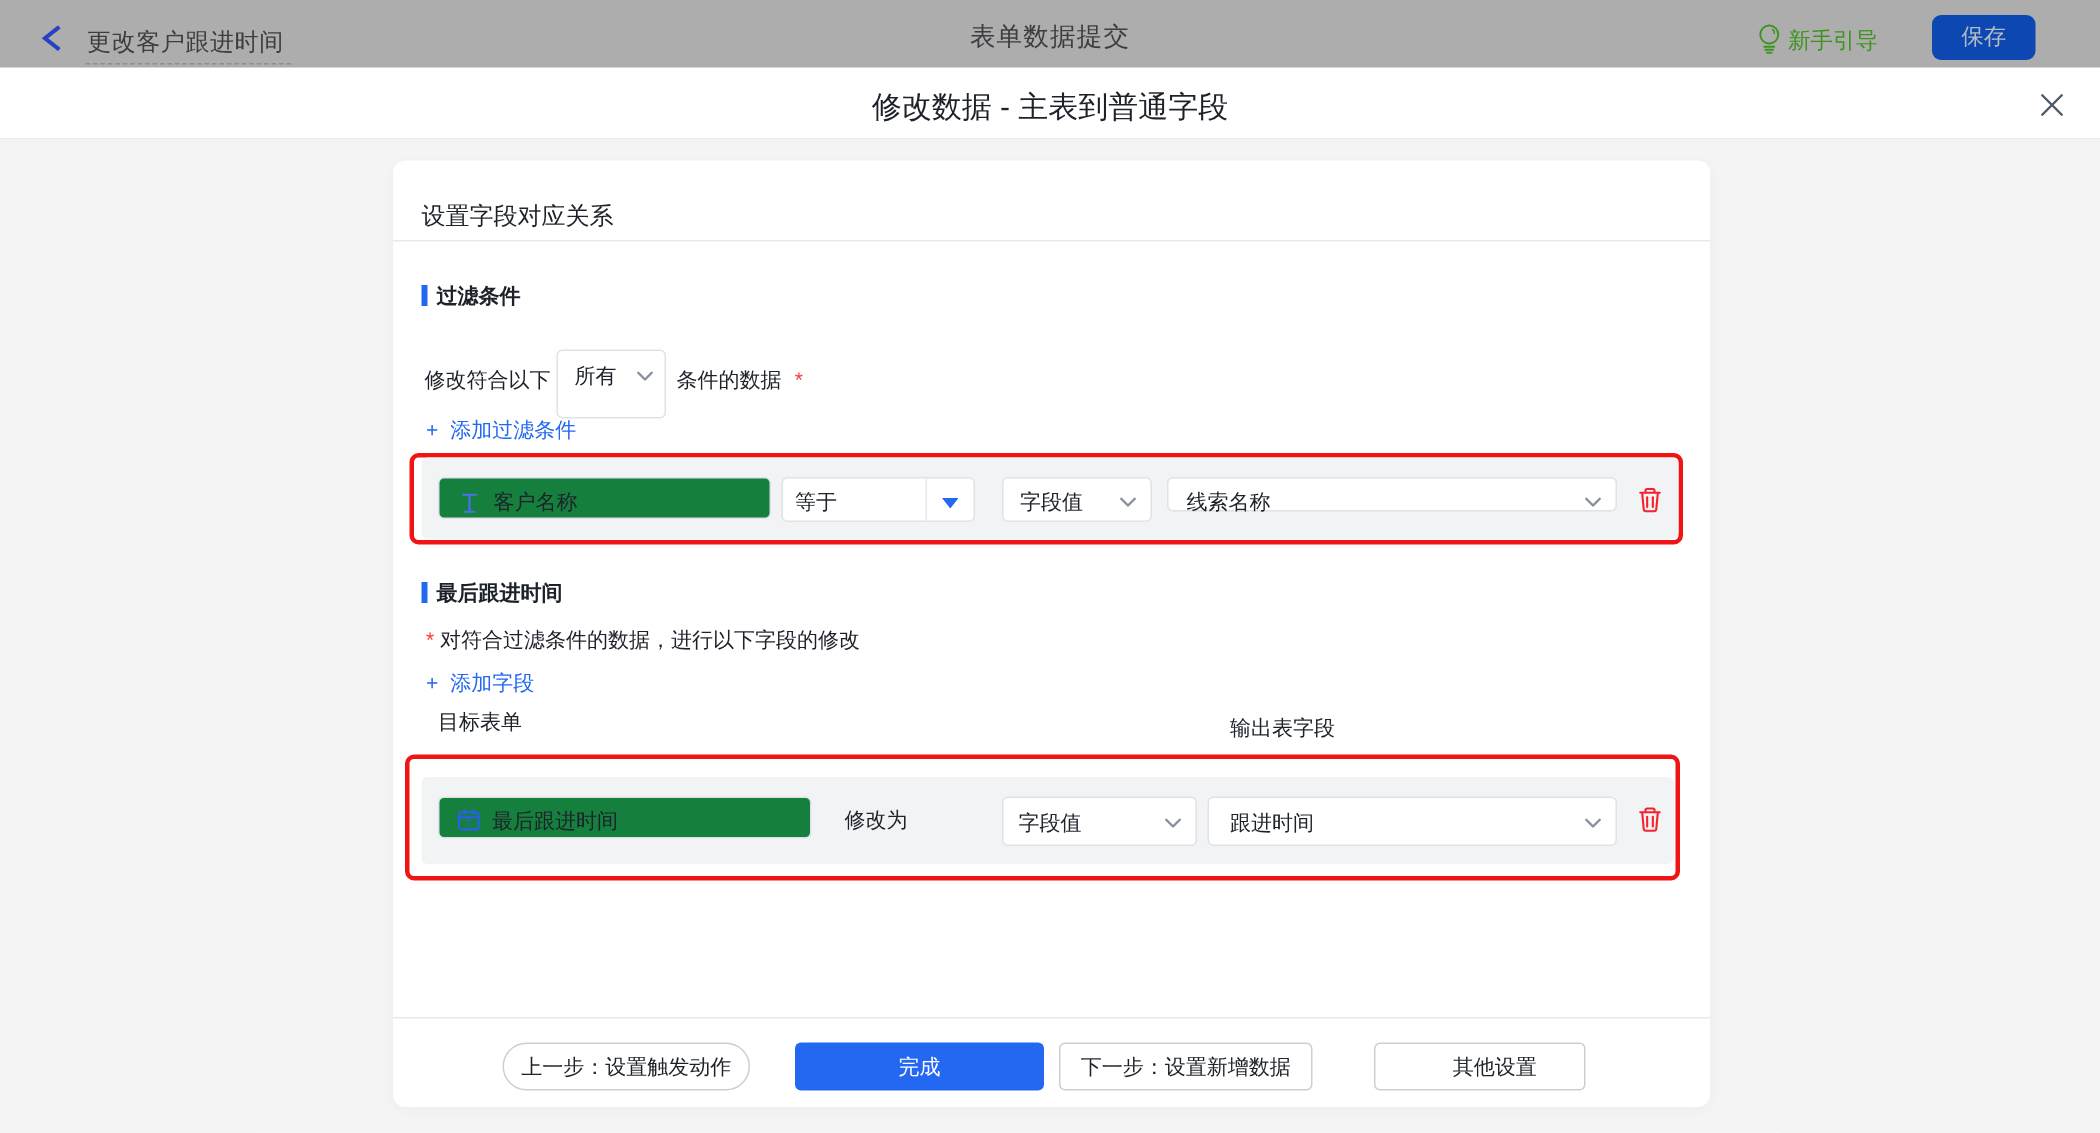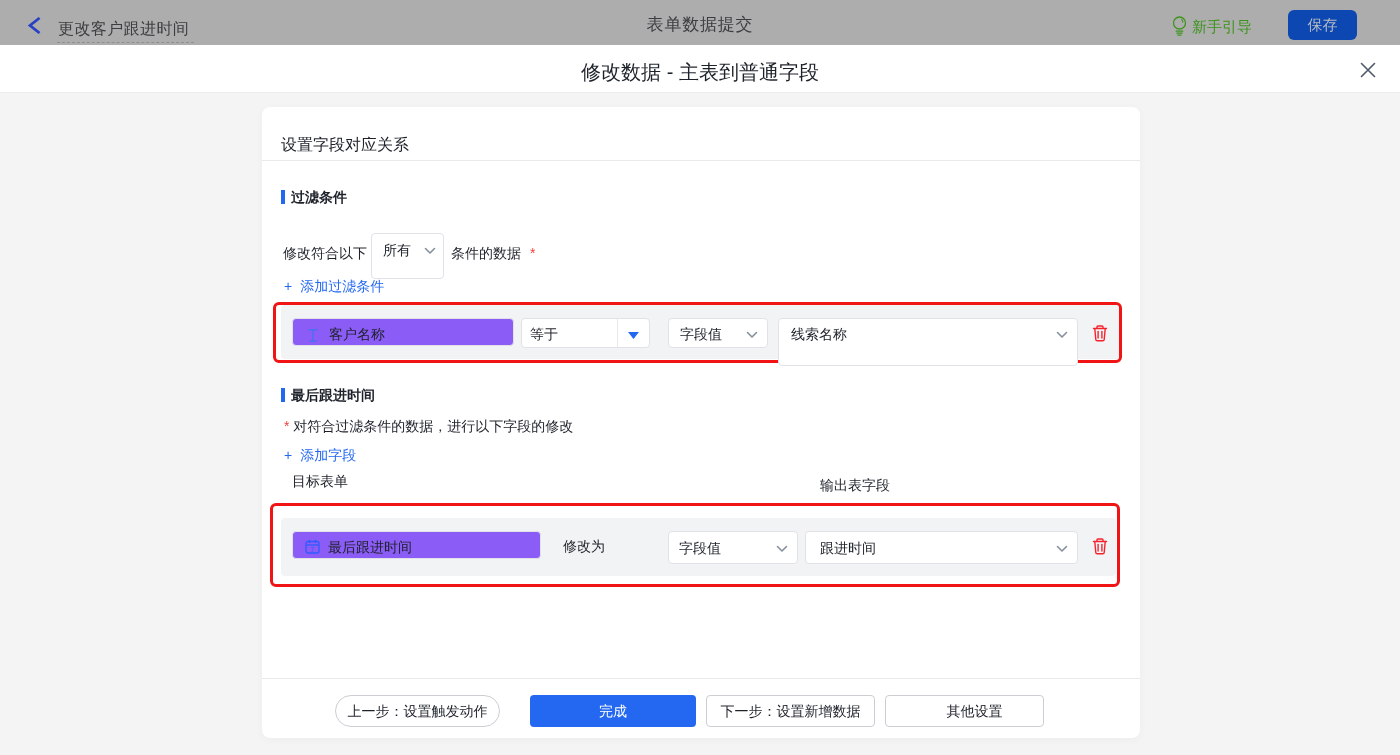--- a/index.html
+++ b/index.html
@@ -21,21 +21,21 @@
 #mclose { position:absolute; left:1360px; top:62px; }
 
 #card { position:absolute; left:262px; top:107px; width:878px; height:631px; background:#fff; border-radius:8px; box-shadow:0 2px 10px rgba(0,0,0,0.03); }
 .ct { position:absolute; font-size:14px; color:#1d2129; line-height:20px; white-space:nowrap; }
 .sechead { font-weight:bold; }
 .bluebar { position:absolute; width:4px; height:14px; background:#2468f2; }
 .link { position:absolute; font-size:14px; color:#2468f2; line-height:20px; white-space:nowrap; }
 .star { color:#f53f3f; }
 .grayrow { position:absolute; background:#f2f3f5; border-radius:4px; }
 .redbox { position:absolute; border:3px solid #f01414; border-radius:6px; }
-.input { position:absolute; background:#8b5cf6; border:1px solid #e0e2e7; border-radius:4px; height:28px; }
+.input { position:absolute; background:#15803d; border:1px solid #e0e2e7; border-radius:4px; height:28px; }
 .sel { position:absolute; background:#fff; border:1px solid #e0e2e7; border-radius:4px; height:33px; }
 .sel .txt { position:absolute; left:16px; top:6px; font-size:14px; color:#1d2129; line-height:20px; white-space:nowrap; }
 .input .txt { position:absolute; top:5px; font-size:14px; color:#1d2129; line-height:20px; white-space:nowrap; }
 .chev { position:absolute; }
 .btn { position:absolute; top:695px; height:32px; border:1px solid #ccced3; border-radius:4px; background:#fff; font-size:14px; color:#1d2129; text-align:center; line-height:30px; }
 .btnblue { position:absolute; top:695px; height:32px; border-radius:4px; background:#2468f2; font-size:14px; color:#fff; text-align:center; line-height:32px; }
 #divider1 { position:absolute; left:262px; top:160px; width:878px; border-top:1px solid #e8e9eb; }
 #divider2 { position:absolute; left:262px; top:678px; width:878px; border-top:1px solid #e8e9eb; }
 </style>
 </head>
@@ -82,21 +82,21 @@
   <svg class="chev" style="right:10px;top:13px;" width="11" height="7" viewBox="0 0 11 7">
       <path d="M0 0 L11 0 L5.5 7 Z" fill="#2468f2"></path>
     </svg>
 </div>
 <div class="sel" style="left:668px;top:318px;width:100px;height:30px;">
   <span class="txt" style="left:11px;top:5px;">字段值</span>
   <svg class="chev" style="right:9px;top:12px;" width="12" height="8" viewBox="0 0 12 8">
       <path d="M1.5 1.5 L6 6 L10.5 1.5" fill="none" stroke="#86909c" stroke-width="1.6" stroke-linecap="round" stroke-linejoin="round"></path>
     </svg>
 </div>
-<div class="sel" style="left:778px;top:318px;width:300px;height:48px;">
+<div class="sel" style="left:778px;top:318px;width:300px;height:23px;">
   <span class="txt" style="left:12px;top:5px;">线索名称</span>
   <svg class="chev" style="right:9px;top:12px;" width="12" height="8" viewBox="0 0 12 8">
       <path d="M1.5 1.5 L6 6 L10.5 1.5" fill="none" stroke="#86909c" stroke-width="1.6" stroke-linecap="round" stroke-linejoin="round"></path>
     </svg>
 </div>
 <svg class="abs" style="left:1092px;top:325px;" width="16" height="17" viewBox="0 0 16 17">
     <g fill="none" stroke="#f5222d" stroke-width="1.4" stroke-linecap="round">
       <path d="M1.5 3.5 H14.5"></path>
       <path d="M5 3.2 V2 Q5 1 6 1 H10 Q11 1 11 2 V3.2"></path>
       <path d="M2.8 3.8 L3.8 14.5 Q3.9 15.8 5.2 15.8 H10.8 Q12.1 15.8 12.2 14.5 L13.2 3.8"></path>
@@ -147,21 +147,21 @@
       <path d="M5 3.2 V2 Q5 1 6 1 H10 Q11 1 11 2 V3.2"></path>
       <path d="M2.8 3.8 L3.8 14.5 Q3.9 15.8 5.2 15.8 H10.8 Q12.1 15.8 12.2 14.5 L13.2 3.8"></path>
       <path d="M6.1 6.5 V13"></path>
       <path d="M9.9 6.5 V13"></path>
     </g>
   </svg>
 
 <div class="btn" style="left:335px;width:165px;border-radius:16px;">上一步：设置触发动作</div>
 <div class="btnblue" style="left:530px;width:166px;">完成</div>
 <div class="btn" style="left:706px;width:169px;">下一步：设置新增数据</div>
-<div class="btn" style="left:885px;width:159px;padding-left:20px;">其他设置</div>
+<div class="btn" style="left:916px;width:141px;padding-left:20px;">其他设置</div>
 
 <div id="mhead"></div>
 <div id="mtitle">修改数据 - 主表到普通字段</div>
 <svg id="mclose" width="16" height="16" viewBox="0 0 16 16">
     <path d="M1.5 1.5 L14.5 14.5 M14.5 1.5 L1.5 14.5" stroke="#4e5969" stroke-width="1.6" stroke-linecap="round"></path>
   </svg>
 
 <div id="topbar"></div>
 <svg id="backarrow" width="14" height="17" viewBox="0 0 14 17">
     <path d="M11.5 1.8 L3 8.5 L11.5 15.2" fill="none" stroke="#2740c4" stroke-width="2.7" stroke-linecap="square" stroke-linejoin="miter"></path>

